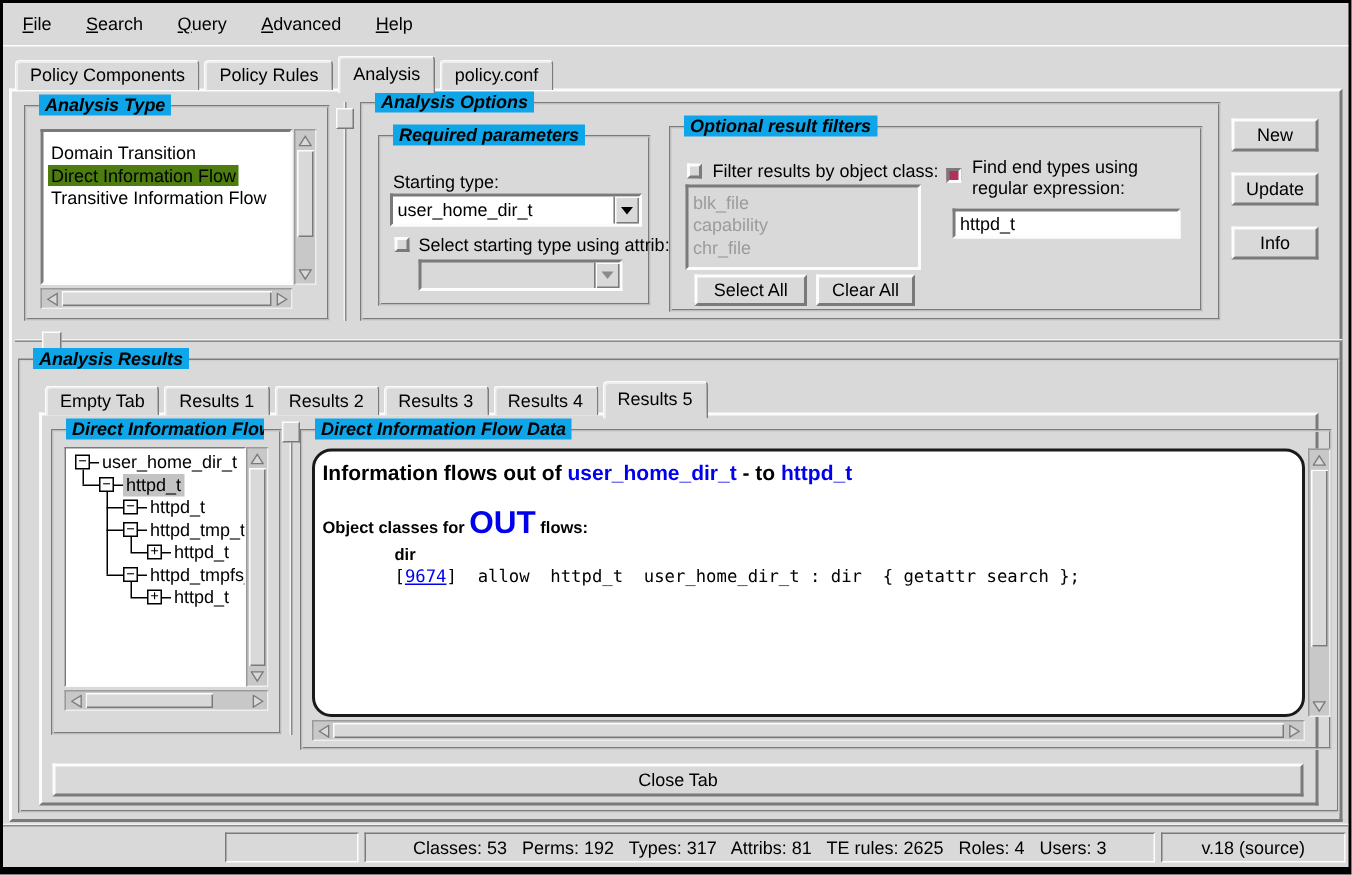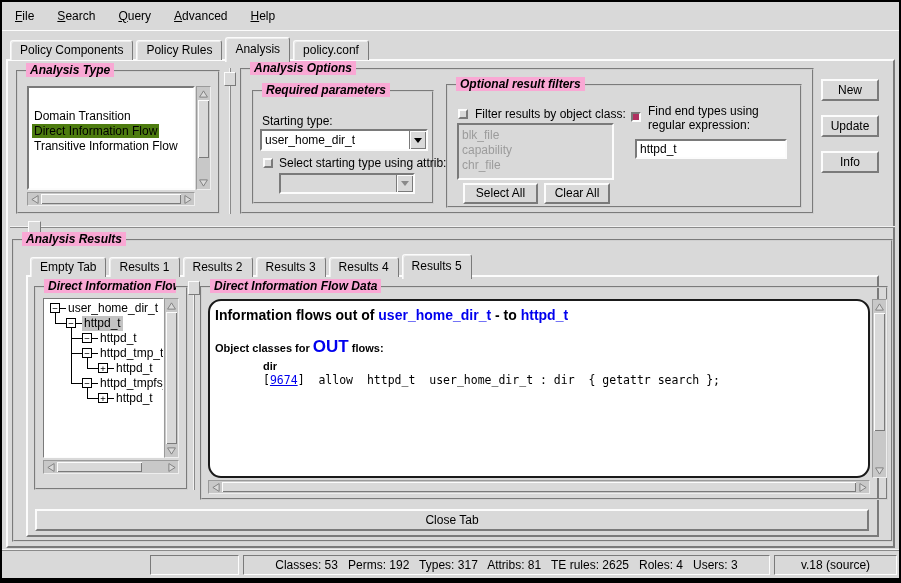--- a/index.html
+++ b/index.html
@@ -8,21 +8,21 @@
     position:relative;width:901px;height:583px;background:#d9d9d9;
     border:2px solid #000;border-bottom-width:5px;overflow:hidden;
     font-family:"Liberation Sans",sans-serif;font-size:12px;color:#000;
   }
   .abs{position:absolute;}
   .raised{border:2px solid;border-color:#fcfcfc #7a7a7a #7a7a7a #fcfcfc;background:#d9d9d9;}
   .sunken{border:2px solid;border-color:#7a7a7a #fcfcfc #fcfcfc #7a7a7a;}
   .sunken1{border:1px solid;border-color:#7a7a7a #fcfcfc #fcfcfc #7a7a7a;}
   .groove{border:2px groove #cfcfcf;}
   .white{background:#fff;}
-  .legend{position:absolute;top:-9px;left:8px;background:#f9a8d4;padding:0 4px;
+  .legend{position:absolute;top:-9px;left:8px;background:#0ea5e9;padding:0 4px;
     font-style:italic;font-weight:bold;white-space:nowrap;}
   
   #menubar{left:0;top:0;width:897px;height:29px;display:flex;align-items:center;
     border-bottom:1px solid #fcfcfc;}
   .menu-item{padding:6px 10px;margin-left:3px;cursor:default;}
   .menu-item .ul{text-decoration:underline;}
   
   .tabrow{display:flex;align-items:flex-end;}
   .tab{height:20px;line-height:19px;padding:0 9px;margin-right:3px;background:#d9d9d9;
     border:1px solid;border-color:#fcfcfc #7a7a7a #d9d9d9 #fcfcfc;border-bottom:none;
@@ -68,21 +68,21 @@
   .tline{position:absolute;background:#000;}
   .texp{position:absolute;width:10px;height:10px;border:1px solid #000;background:#fff;
     font:9px/8px "DejaVu Sans Mono",monospace;text-align:center;cursor:default;}
   .tlabel{position:absolute;height:15px;line-height:15px;white-space:nowrap;padding:0 2px;cursor:default;}
   .tlabel.sel{background:#c3c3c3;}
   
   #flow-text{border:2px solid #1a1a1a;background:#fff;overflow:hidden;}
   .flow-heading{font-weight:bold;font-size:14px;margin:6px 0 0 5px;white-space:pre;}
   .flow-heading .blue{color:#0000ee;}
   .flow-sub{font-weight:bold;font-size:11px;margin:14px 0 0 5px;white-space:pre;}
-  .flow-sub .out{color:#0000ee;font-size:17px;}
+  .flow-sub .out{color:#0000ee;font-size:21px;}
   .flow-dir{font-weight:bold;font-size:11px;margin:3px 0 0 53px;}
   .flow-rule{font-family:"DejaVu Sans Mono",monospace;font-size:11.5px;margin:1px 0 0 53px;white-space:pre;}
   .flow-rule a{color:#0000ee;text-decoration:underline;cursor:pointer;}
   .lab{white-space:nowrap;}
 </style>
 </head>
 <body>
 
 <div class="window" id="win">
 
@@ -99,21 +99,21 @@
       <div class="tab">Policy Rules</div>
       <div class="tab active">Analysis</div>
       <div class="tab">policy.conf</div>
     </div>
 
   <div class="abs raised" style="left:4px;top:57px;width:889px;height:489px;"></div>
 
   <div class="abs groove" style="left:14px;top:68px;width:204px;height:144px;">
     <span class="legend">Analysis Type</span>
   </div>
-  <div class="abs sunken white" id="atype-list" style="left:25px;top:84px;width:168px;height:104px;padding-top:21px;overflow:hidden;">
+  <div class="abs sunken white" id="atype-list" style="left:25px;top:84px;width:168px;height:104px;padding-top:7px;overflow:hidden;">
       <div class="lb-row"><span class="lb-text">Domain Transition</span></div>
       <div class="lb-row"><span class="lb-text sel">Direct Information Flow</span></div>
       <div class="lb-row"><span class="lb-text">Transitive Information Flow</span></div>
     </div>
   <div class="abs sb sb-v" style="left:194px;top:84px;width:15px;height:104px;">
     <div class="sb-btn" style="top:0;">
       <svg width="9" height="8" viewBox="0 0 10 9">
           <polygon points="5,1 9.4,8 0.6,8" fill="#d9d9d9" stroke="#7a7a7a"></polygon>
         </svg>
       </div>

